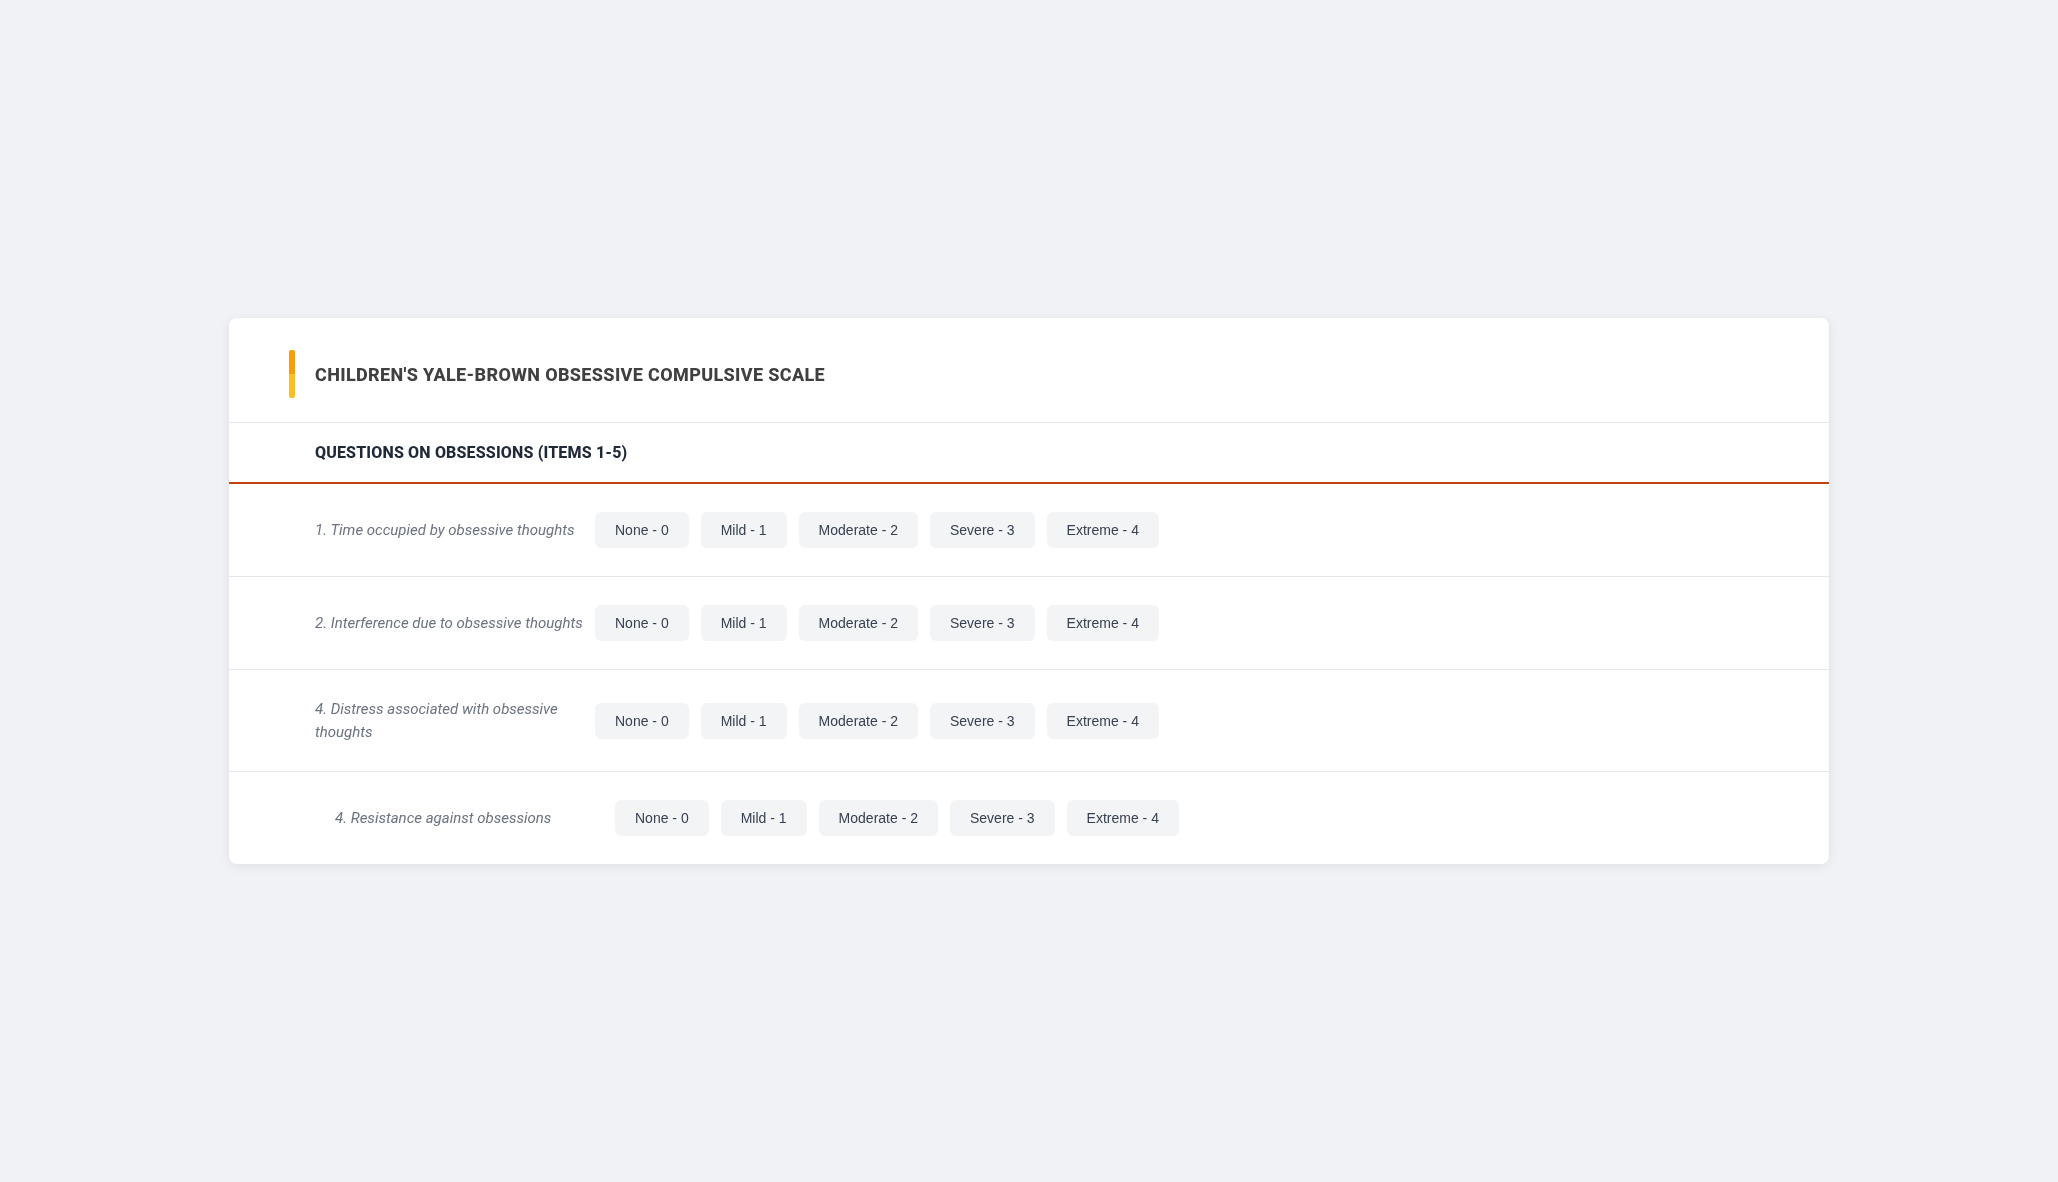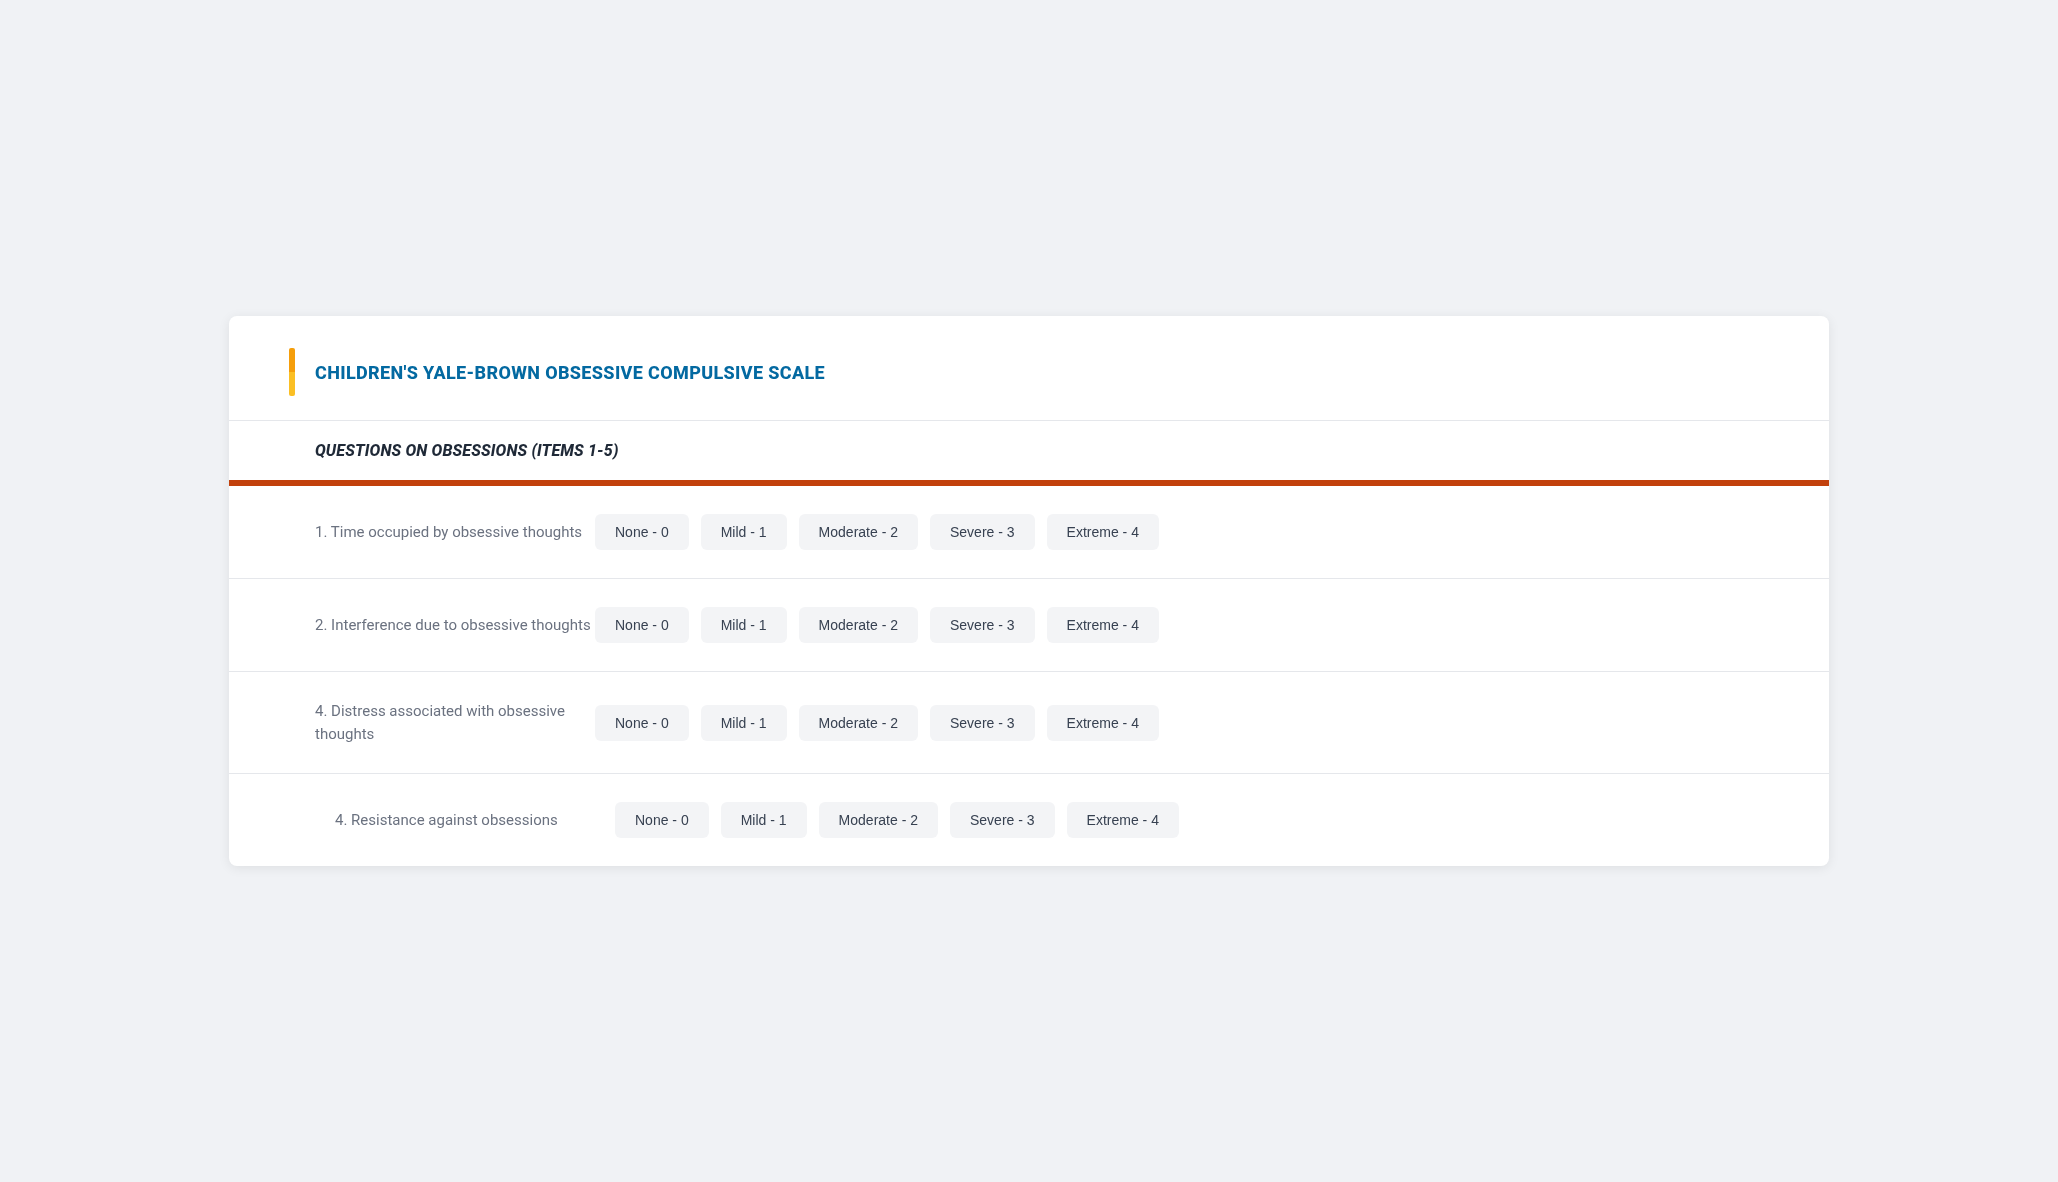--- a/index.html
+++ b/index.html
@@ -39,28 +39,27 @@
       height: 48px;
       background: linear-gradient(180deg, #f59e0b 0%, #f59e0b 50%, #fbbf24 50%, #fbbf24 100%);
       border-radius: 2px;
       margin-right: 20px;
       flex-shrink: 0;
     }
 
     .card-title {
       font-size: 18px;
       font-weight: 800;
-      color: #0369a1;
+      color: #404040;
       letter-spacing: 0.02em;
     }
 
     .section-header {
       padding: 20px 60px 20px 86px;
-      border-bottom: 6px solid #c2410c;
-      font-style: italic;
+      border-bottom: 2px solid #c2410c;
     }
 
     .section-title {
       font-size: 16px;
       font-weight: 800;
       color: #1f2937;
       letter-spacing: 0.01em;
     }
 
     .question-row {
@@ -74,20 +73,21 @@
       border-bottom: none;
       margin-left: 20px;
     }
 
     .question-label {
       font-size: 15px;
       color: #6b7280;
       width: 280px;
       flex-shrink: 0;
       line-height: 1.5;
+      font-style: italic;
     }
 
     .options-group {
       display: flex;
       gap: 12px;
       align-items: flex-start;
       flex-wrap: wrap;
     }
 
     .option-btn {

